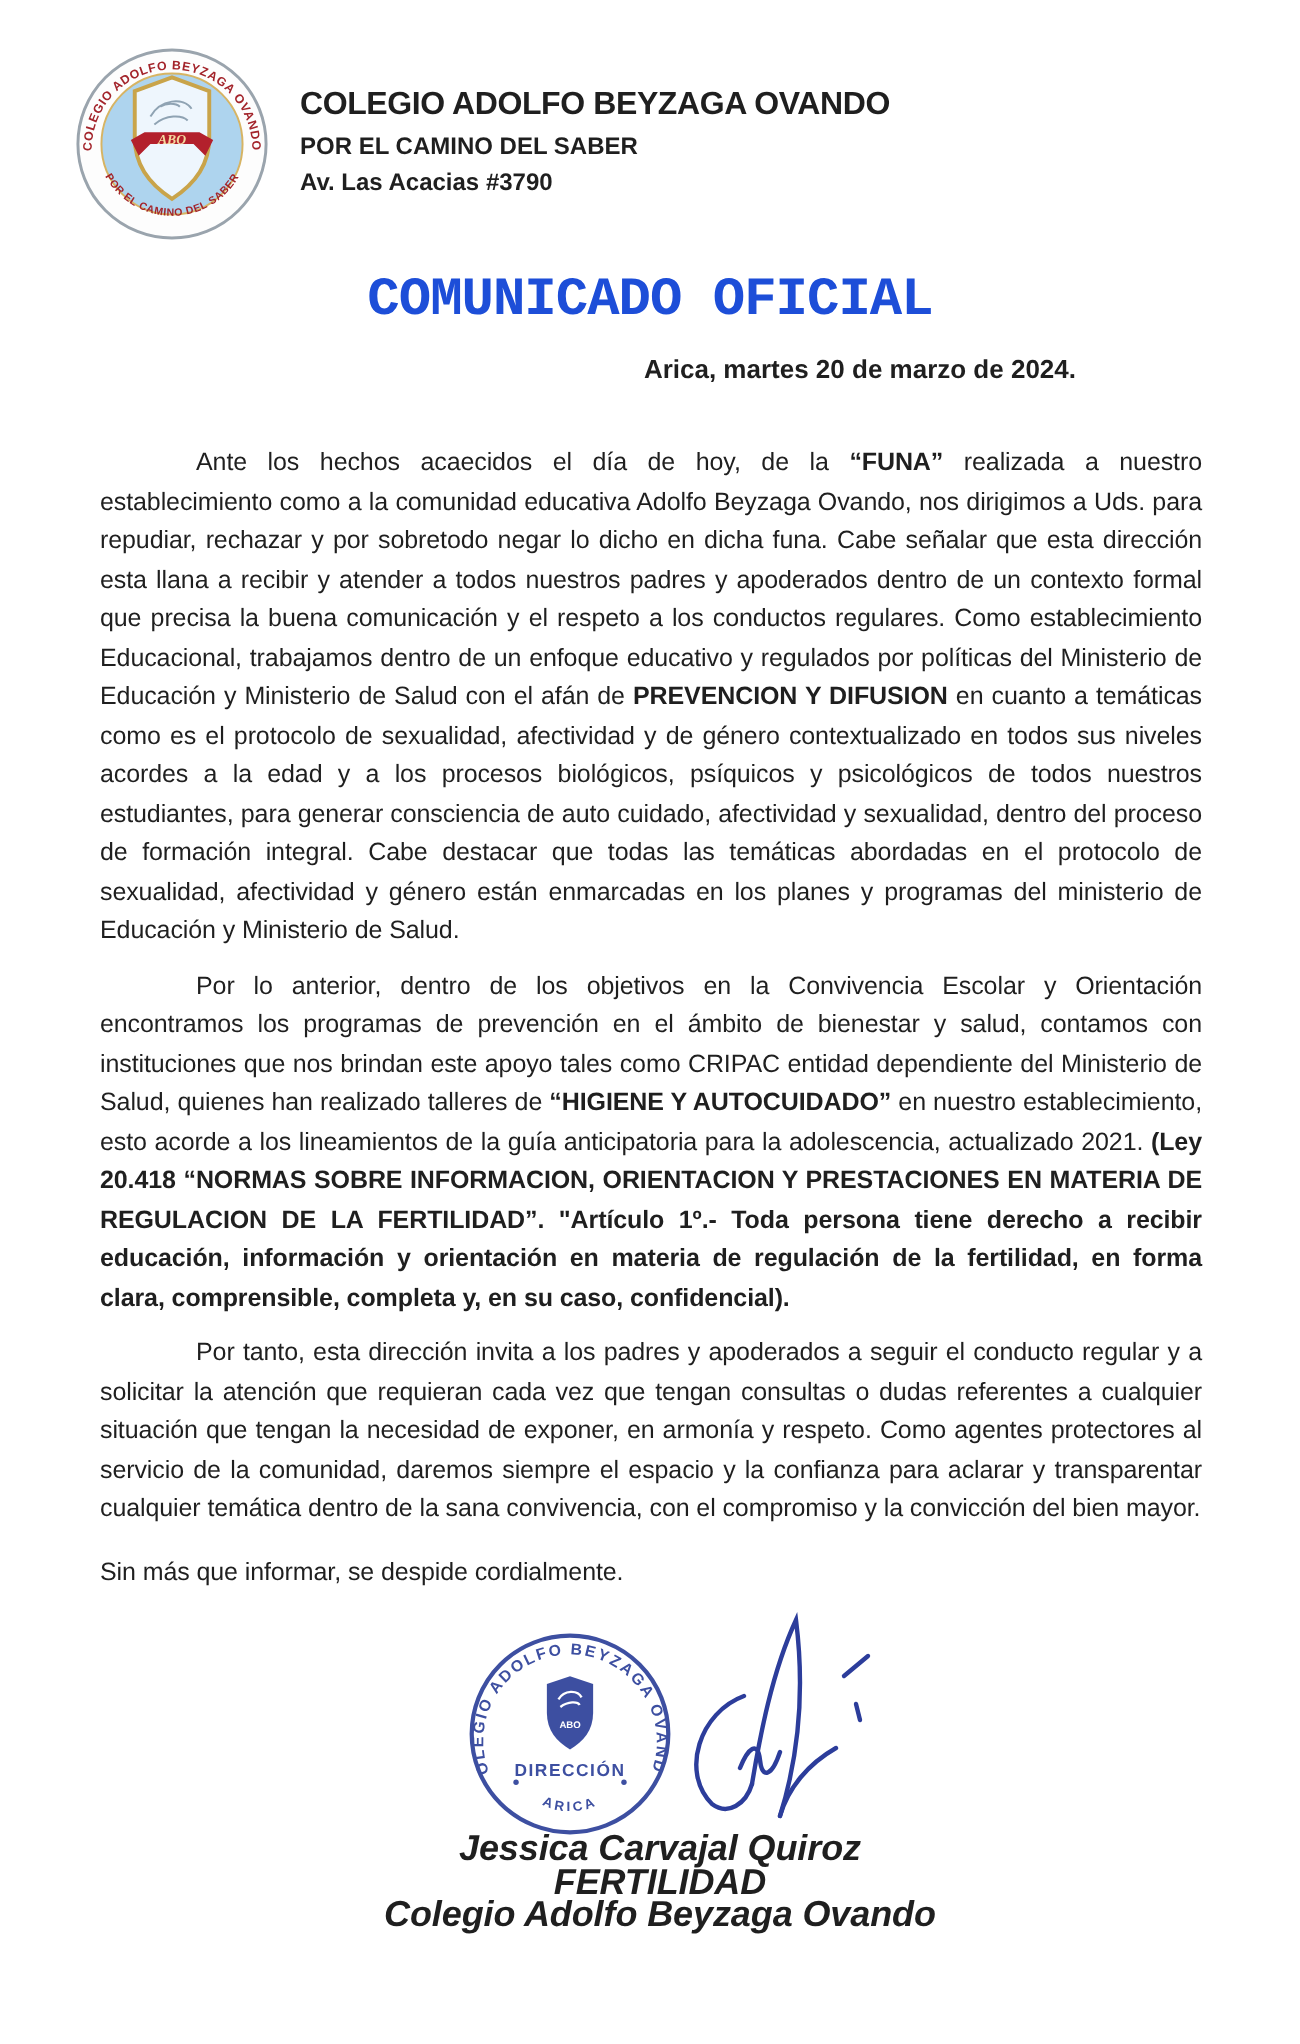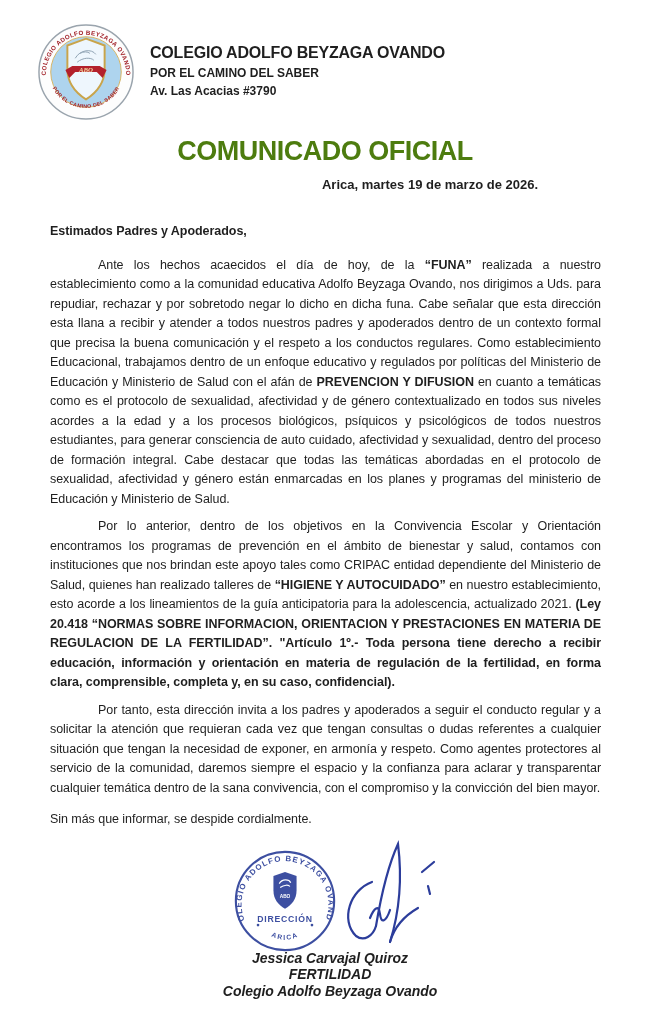--- a/index.html
+++ b/index.html
@@ -12,36 +12,36 @@
     overflow:hidden;
   }
   
   .logo{position:absolute;left:37px;top:23px;width:98px;height:98px;}
   .header-text{position:absolute;left:150px;top:44px;}
   .school-name{font-size:16px;font-weight:bold;letter-spacing:-0.2px;}
   .school-motto{font-size:12px;font-weight:bold;margin-top:4px;}
   .school-address{font-size:12px;font-weight:bold;margin-top:4px;}
   
   .title{position:absolute;top:136px;left:0;width:100%;margin:0;text-align:center;
-         font-size:27px;font-weight:bold;letter-spacing:-0.5px;color:#4d7c0f;}
+         font-size:27px;font-weight:bold;letter-spacing:-0.5px;color:#1d4ed8;font-family:Liberation Mono, monospace;}
   .date-line{position:absolute;top:177px;right:112px;font-size:13px;font-weight:bold;}
   
   .content{position:absolute;left:50px;top:222px;width:551px;
            font-size:12.5px;line-height:19.5px;letter-spacing:-0.05px;}
   .salutation{font-weight:bold;margin:0 0 14px 0;}
   .para{margin:0 0 8px 0;text-align:justify;text-indent:48px;}
   .rb{font-weight:bold;}
   .ri{}
   .closing{margin:12px 0 14px 0;text-align:left;}
   
   .sig-area{position:relative;height:168px;margin-top:2px;}
   .stamp{position:absolute;left:182px;top:4px;width:106px;height:106px;}
   .signature{position:absolute;left:250px;top:-10px;width:160px;height:122px;}
   .sig-block{position:absolute;left:130px;top:106px;width:300px;text-align:center;
-             font-weight:bold;font-style:italic;font-size:14px;line-height:16.5px;}
+             font-weight:bold;font-style:italic;font-size:18px;line-height:16.5px;}
 </style>
 </head>
 <body>
 
 <div class="page">
 
   <svg class="logo" viewBox="0 0 100 100">
     <defs>
       <path id="logo-arc-top" d="M 9 53 A 41 41 0 0 1 91 53"></path>
       <path id="logo-arc-bottom" d="M 13 60 A 39 39 0 0 0 87 60"></path>
@@ -60,24 +60,23 @@
     <text x="50" y="50" font-size="7" font-style="italic" font-weight="bold" fill="#f4d9a0" text-anchor="middle" font-family="Liberation Serif, serif">ABO</text>
   </svg>
 
   <div class="header-text">
     <div class="school-name">COLEGIO ADOLFO BEYZAGA OVANDO</div>
     <div class="school-motto">POR EL CAMINO DEL SABER</div>
     <div class="school-address">Av. Las Acacias #3790</div>
   </div>
 
   <h1 class="title">COMUNICADO OFICIAL</h1>
-  <div class="date-line">Arica, martes 19 de marzo de 2026.</div>
+  <div class="date-line">Arica, martes 20 de marzo de 2024.</div>
 
   <div class="content">
-    <p class="salutation">Estimados Padres y Apoderados,</p>
     <p class="para"><span>Ante los hechos acaecidos el día de hoy, de la </span><span class="rb">“FUNA”</span><span> realizada a nuestro establecimiento como a la comunidad educativa Adolfo Beyzaga Ovando, nos dirigimos a Uds. para repudiar, rechazar y por sobretodo negar lo dicho en dicha funa. Cabe señalar que esta dirección esta llana a recibir y atender a todos nuestros padres y apoderados dentro de un contexto formal que precisa la buena comunicación y el respeto a los conductos regulares. Como establecimiento Educacional, trabajamos dentro de un enfoque educativo y regulados por políticas del Ministerio de Educación y Ministerio de Salud con el afán de </span><span class="rb">PREVENCION Y DIFUSION</span><span> en cuanto a temáticas como es el protocolo de sexualidad, afectividad y de género contextualizado en todos sus niveles acordes a la edad y a los procesos biológicos, psíquicos y psicológicos de todos nuestros estudiantes, para generar consciencia de auto cuidado, afectividad y sexualidad, dentro del proceso de formación integral. Cabe destacar que todas las temáticas abordadas en el protocolo de sexualidad, afectividad y género están enmarcadas en los planes y programas del ministerio de Educación y Ministerio de Salud.</span></p>
     <p class="para"><span>Por lo anterior, dentro de los objetivos en la Convivencia Escolar y Orientación encontramos los programas de prevención en el ámbito de bienestar y salud, contamos con instituciones que nos brindan este apoyo tales como CRIPAC entidad dependiente del Ministerio de Salud, quienes han realizado talleres de </span><span class="rb ri">“HIGIENE Y AUTOCUIDADO”</span><span> en nuestro establecimiento, esto acorde a los lineamientos de la guía anticipatoria para la adolescencia, actualizado 2021. </span><span class="rb">(Ley 20.418 “NORMAS SOBRE INFORMACION, ORIENTACION Y PRESTACIONES EN MATERIA DE REGULACION DE LA FERTILIDAD”. "Artículo 1º.- Toda persona tiene derecho a recibir educación, información y orientación en materia de regulación de la fertilidad, en forma clara, comprensible, completa y, en su caso, confidencial).</span></p>
     <p class="para"><span>Por tanto, esta dirección invita a los padres y apoderados a seguir el conducto regular y a solicitar la atención que requieran cada vez que tengan consultas o dudas referentes a cualquier situación que tengan la necesidad de exponer, en armonía y respeto.  Como agentes protectores al servicio de la comunidad, daremos siempre el espacio y la confianza para aclarar y transparentar cualquier temática dentro de la sana convivencia, con el compromiso y la convicción del bien mayor.</span></p>
     <p class="closing">Sin más que informar, se despide cordialmente.</p>
 
     <div class="sig-area">
 
       <svg class="stamp" viewBox="0 0 110 110">
         <defs>
           <path id="stamp-arc-top" d="M 12 72 A 45 45 0 1 1 98 72"></path>

